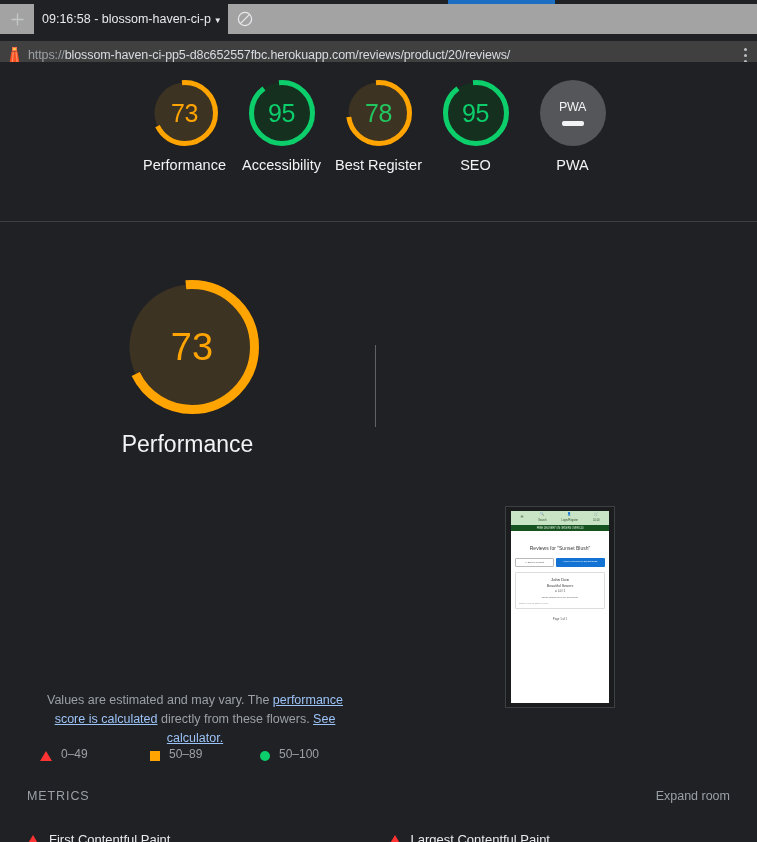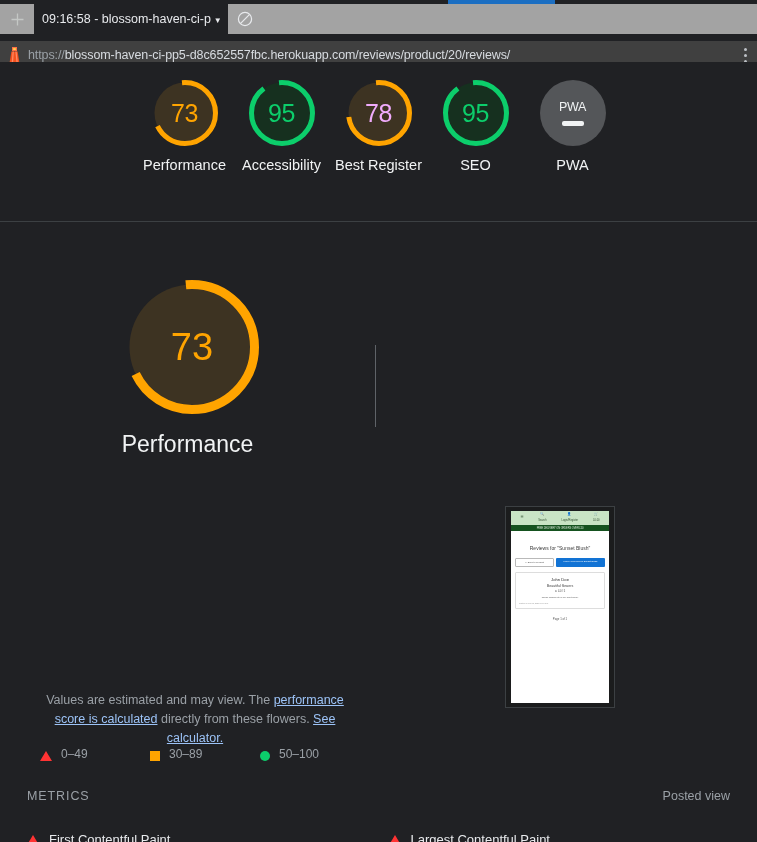--- a/index.html
+++ b/index.html
@@ -212,21 +212,21 @@
           <div class="val" style="color:#0cce6b">95</div>
         </div>
         <div class="lbl">Accessibility</div>
       </div>
       <div class="gauge">
         <div class="ring">
           <svg width="66" height="66">
             <circle cx="33" cy="33" r="30.5" fill="#3d3322" stroke="none"></circle>
             <circle cx="33" cy="33" r="30.5" fill="none" stroke="#ffa400" stroke-width="5" stroke-dasharray="142.76967814238816 48.867473726589225" stroke-dashoffset="3.3536501577071047" stroke-linecap="butt"></circle>
           </svg>
-          <div class="val" style="color:#f0abfc">78</div>
+          <div class="val" style="color:#22c55e">78</div>
         </div>
         <div class="lbl">Best Register</div>
       </div>
       <div class="gauge">
         <div class="ring">
           <svg width="66" height="66">
             <circle cx="33" cy="33" r="30.5" fill="#16301f" stroke="none"></circle>
             <circle cx="33" cy="33" r="30.5" fill="none" stroke="#0cce6b" stroke-width="5" stroke-dasharray="175.34799396011428 16.289157908863103" stroke-dashoffset="3.3536501577071047" stroke-linecap="butt"></circle>
           </svg>
           <div class="val" style="color:#0cce6b">95</div>
@@ -282,41 +282,41 @@
               <div class="t-quote">These flowers lit up my front room.</div>
               <div class="t-meta">Posted on Feb 03, 2025 09:07 a.m.</div>
             </div>
             <div class="t-page">Page 1 of 1</div>
           </div>
         </div>
       </div>
     </div>
 
     <div class="note">
-      <span>Values are estimated and may view. The </span><a href="#">performance score is calculated</a><span> directly from these flowers. </span><a href="#">See calculator.</a>
+      <span>Values are estimated and may vary. The </span><a href="#">performance score is calculated</a><span> directly from these flowers. </span><a href="#">See calculator.</a>
     </div>
 
     <div class="legend" id="legend">
         <div class="li">
           <span class="sw-tri"></span>
           <span>0–49</span>
         </div>
         <div class="li">
           <span class="sw-sq"></span>
-          <span>30–89</span>
+          <span>50–89</span>
         </div>
         <div class="li">
           <span class="sw-ci"></span>
           <span>50–100</span>
         </div>
       </div>
 
     <div class="metrics-head">
       <div class="metrics-title">METRICS</div>
-      <div class="expand">Posted view</div>
+      <div class="expand">Expand room</div>
     </div>
 
     <div class="mgrid" id="mgrid">
         <div class="mcell">
           <div class="mrow">
             <span class="sw-tri"></span>
             <span class="mname">First Contentful Paint</span>
           </div>
         </div>
         <div class="mcell">

